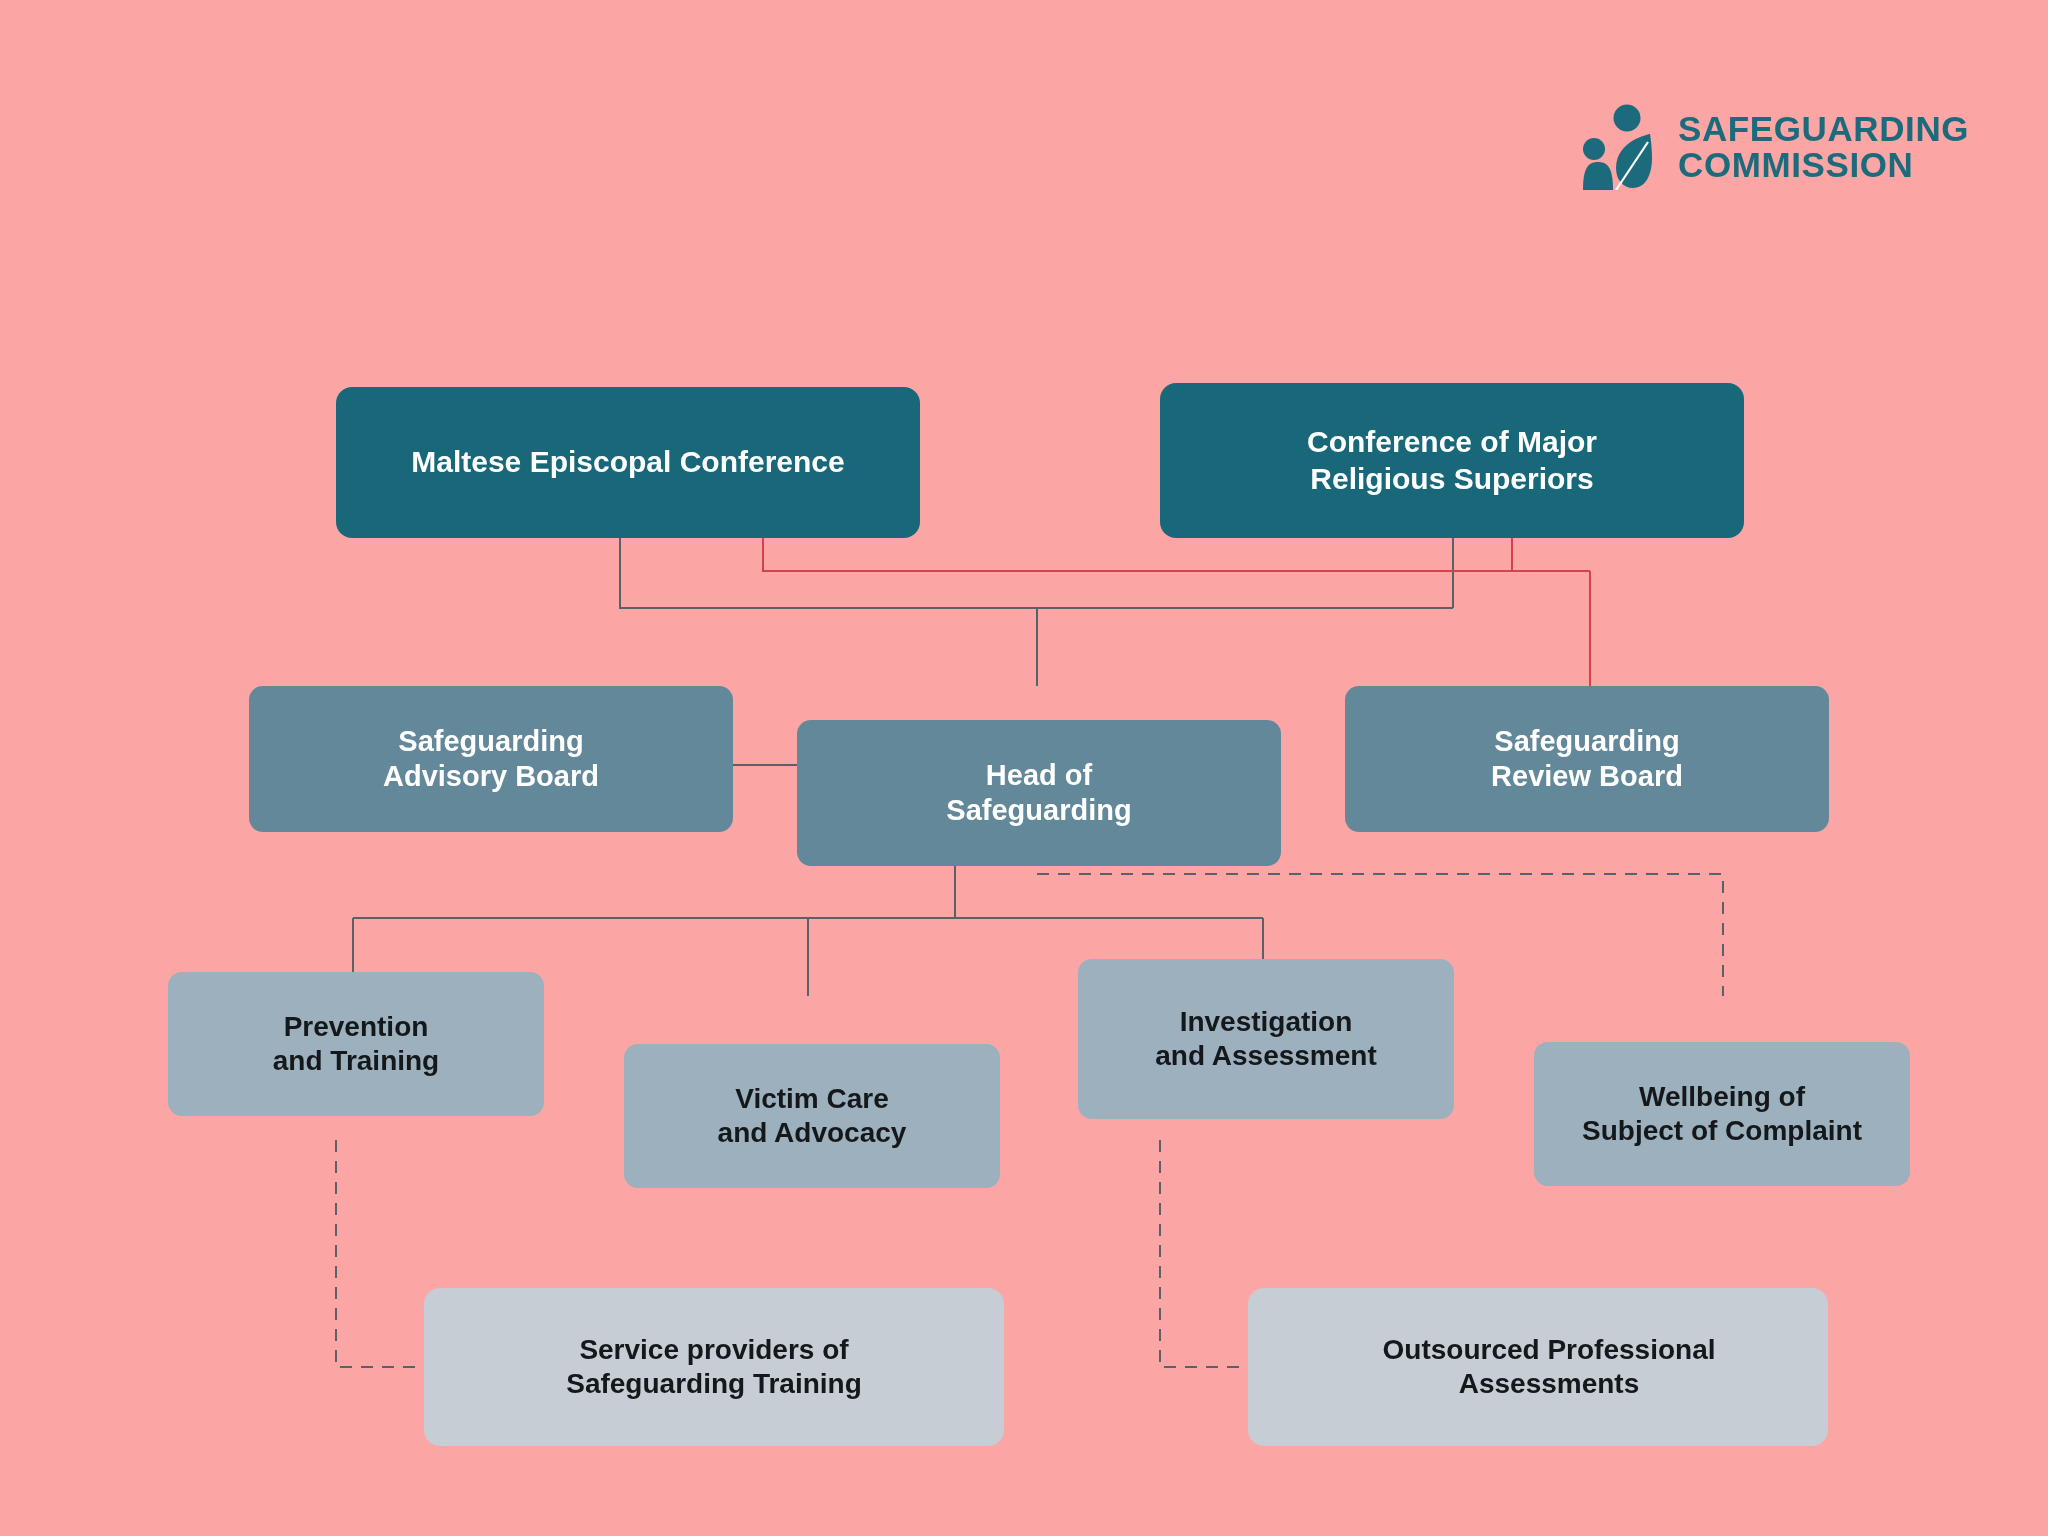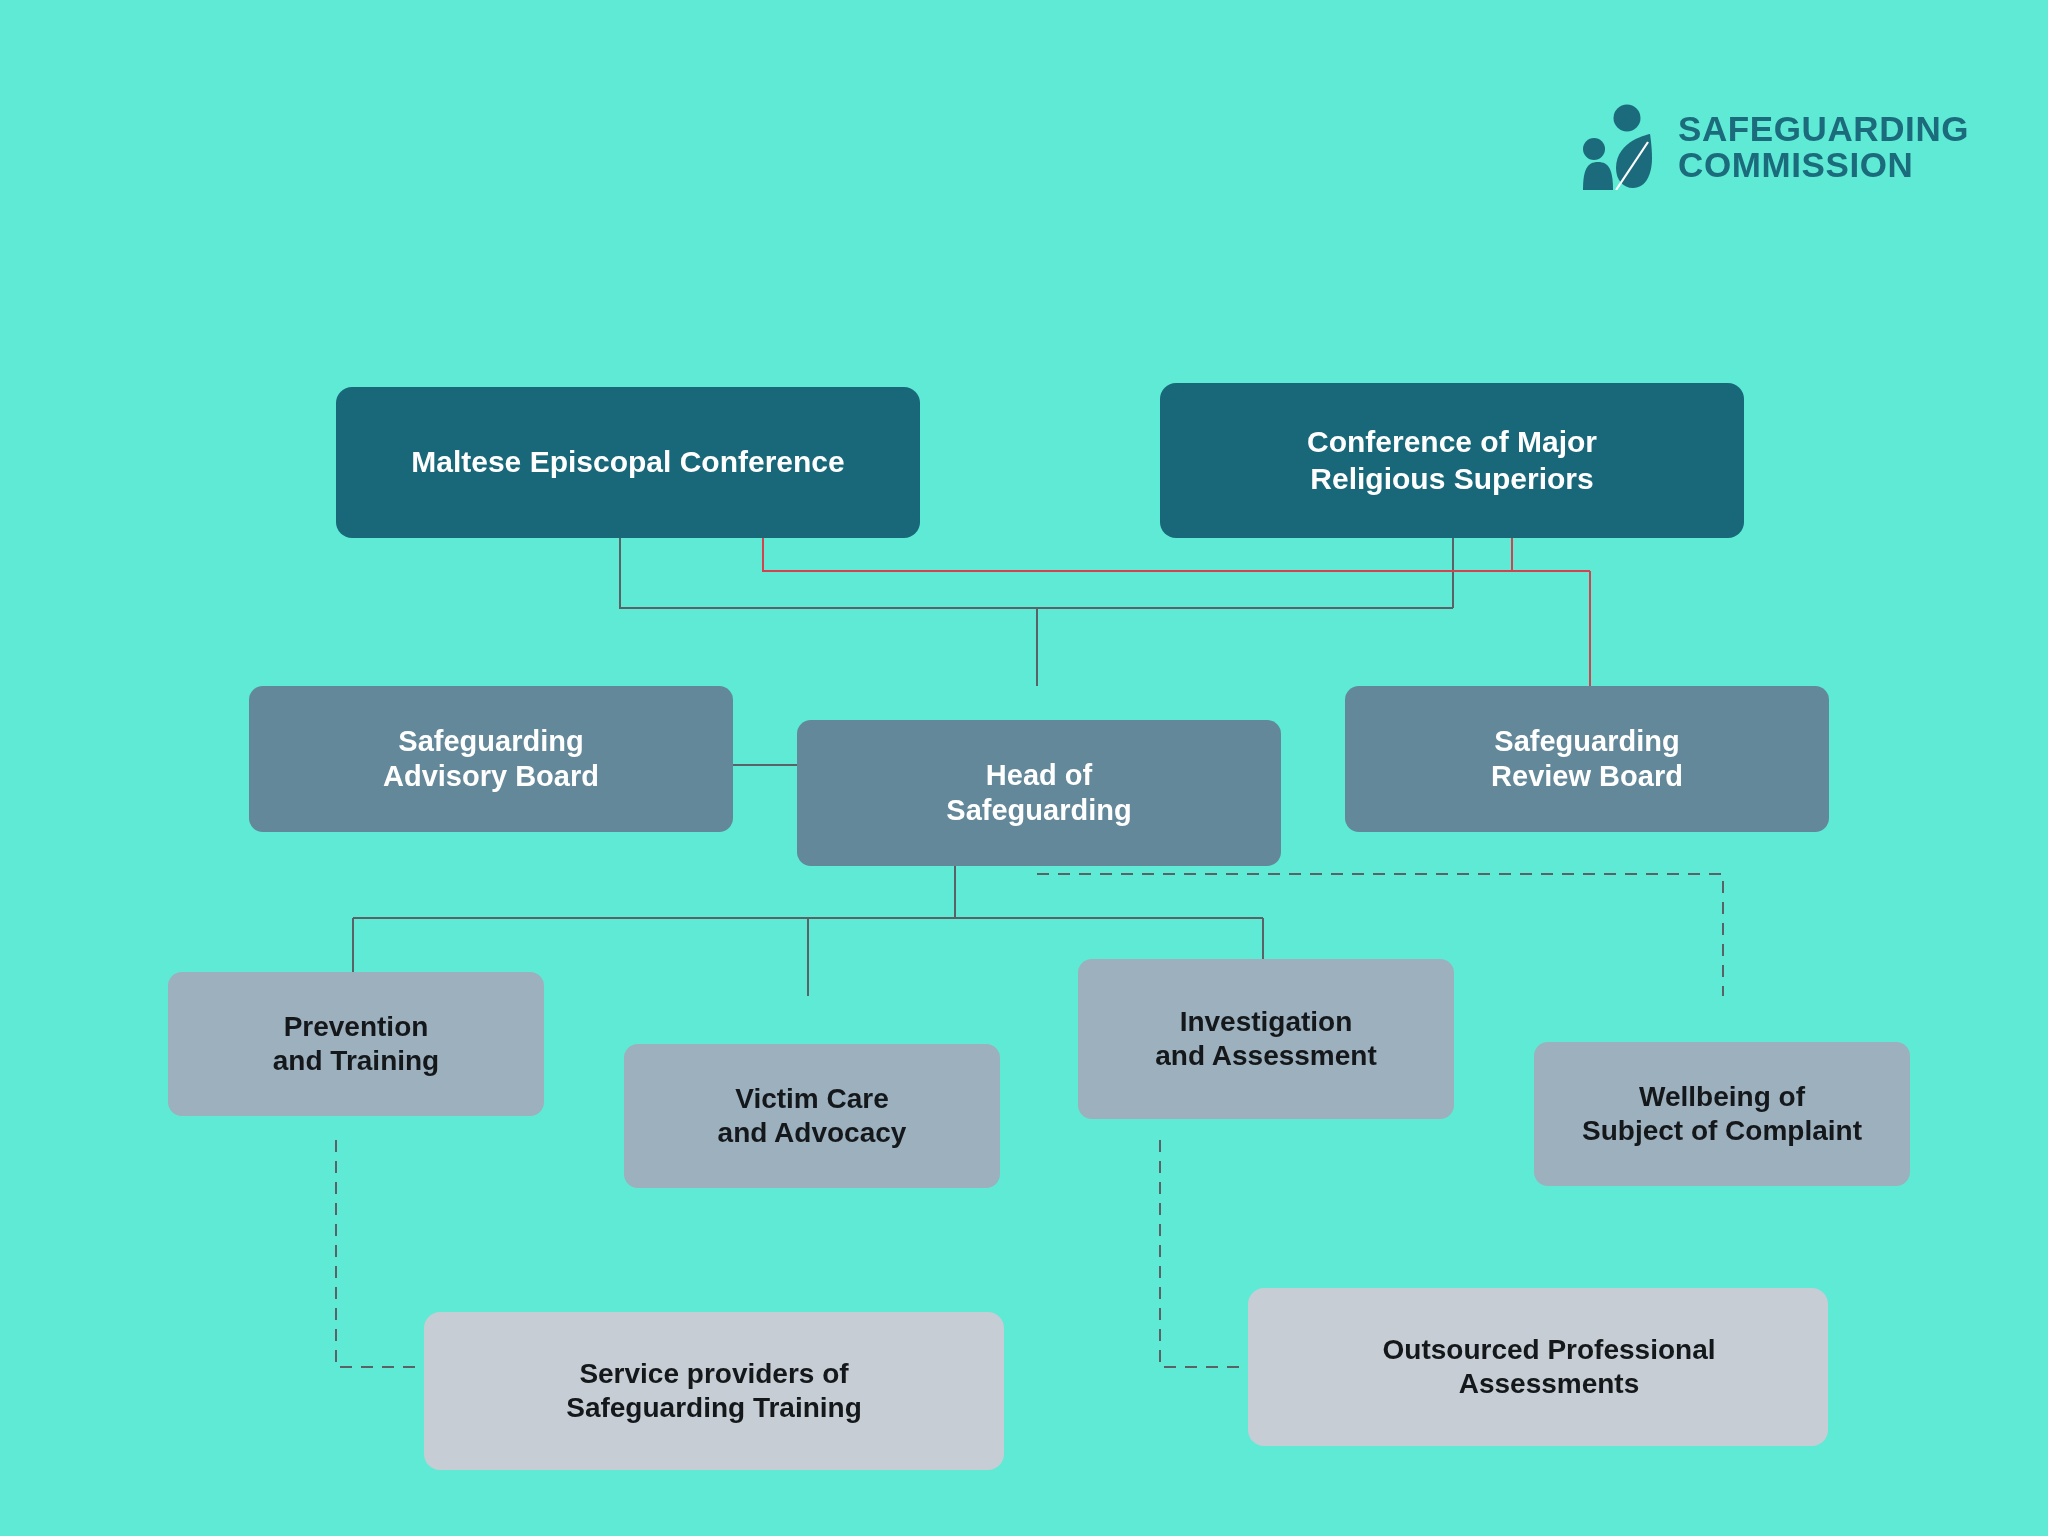--- a/index.html
+++ b/index.html
@@ -10,21 +10,21 @@
   body {
     width: 2048px;
     height: 1536px;
     font-family: "Liberation Sans", sans-serif;
     overflow: hidden;
   }
   #chart-root {
     position: relative;
     width: 2048px;
     height: 1536px;
-    background: #5eead4;
+    background: #fca5a5;
   }
 
   
   #logo {
     position: absolute;
     left: 1578px;
     top: 104px;
     display: flex;
     align-items: center;
     gap: 22px;
@@ -135,19 +135,19 @@
 
   <div class="node lvl-3" style="left:624px; top:996px; width:376px; height:144px;margin-top:48px;">Victim Care
 and Advocacy</div>
 
   <div class="node lvl-3" style="left:1078px; top:959px; width:376px; height:160px;">Investigation
 and Assessment</div>
 
   <div class="node lvl-3" style="left:1534px; top:1042px; width:376px; height:144px;">Wellbeing of
 Subject of Complaint</div>
 
-  <div class="node lvl-4" style="left:424px; top:1288px; width:580px; height:158px;margin-top:24px;">Service providers of
+  <div class="node lvl-4" style="left:424px; top:1288px; width:580px; height:158px;">Service providers of
 Safeguarding Training</div>
 
   <div class="node lvl-4" style="left:1248px; top:1288px; width:580px; height:158px;padding-left:40px;">Outsourced Professional
 Assessments</div>
 
 </div>
 
 </body></html>

